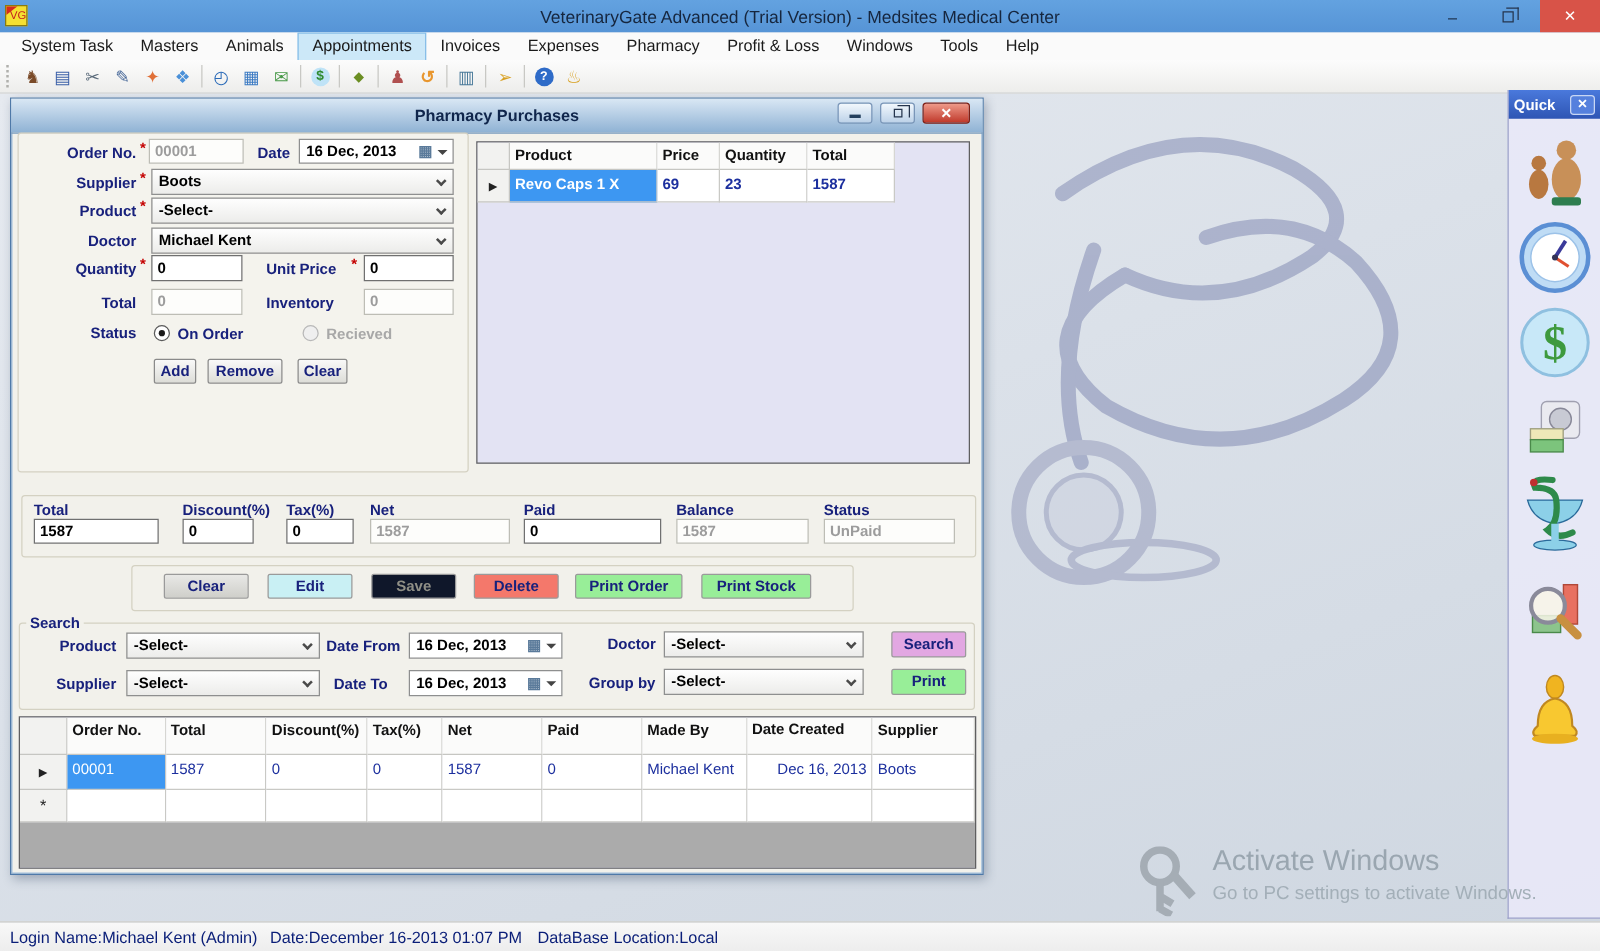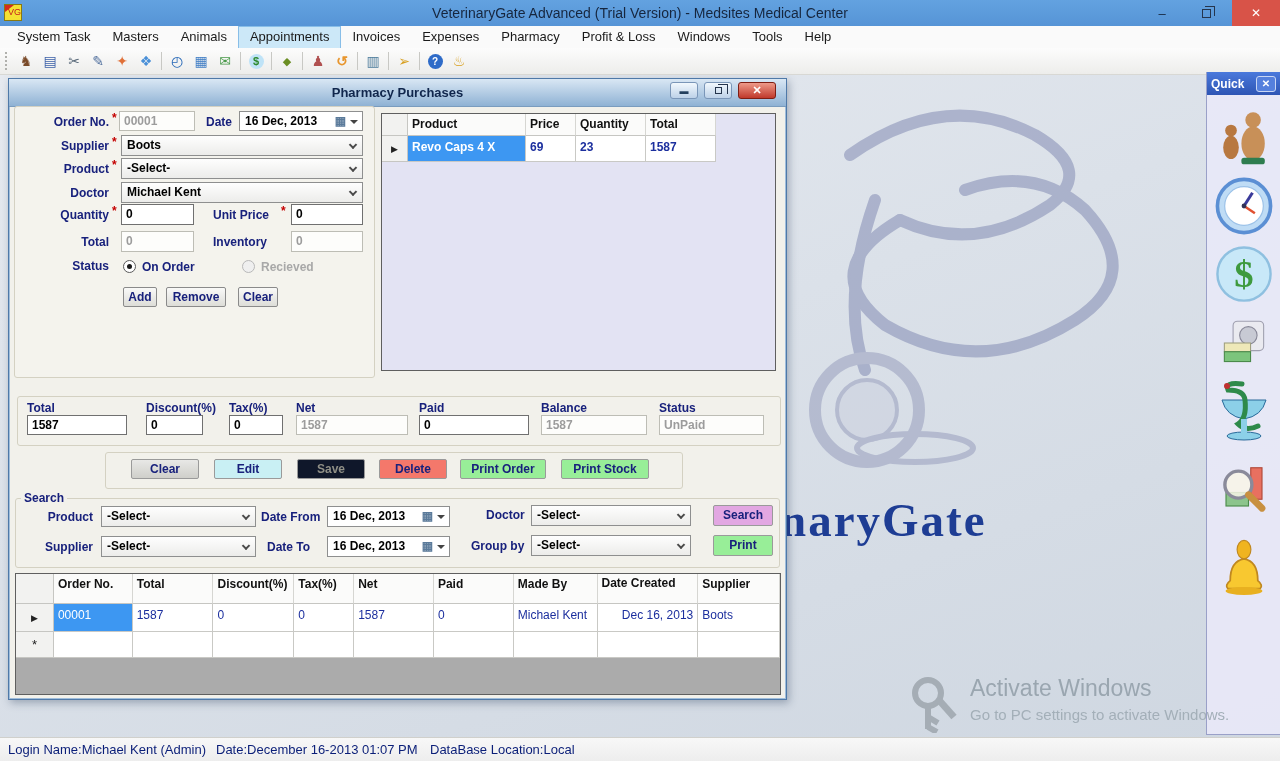--- a/index.html
+++ b/index.html
@@ -165,21 +165,20 @@
         <path d="M105 140 Q20 190 90 245 Q185 300 280 240 Q350 195 290 130 Q240 85 170 110"></path>
         <path d="M80 120 Q45 220 70 290"></path>
       </g>
       <g stroke="#8A90B4" fill="none">
         <circle cx="72" cy="330" r="52" stroke-width="12"></circle>
         <circle cx="72" cy="330" r="30" stroke-width="4" fill="#C9CEDE"></circle>
         <ellipse cx="120" cy="368" rx="58" ry="14" stroke-width="6"></ellipse>
       </g>
     </svg>
 
-    <div class="brand-mark">naryGate</div>
 
     <div class="activate">
       <svg class="keyicon" width="52" height="56" viewBox="0 0 52 56">
         <circle cx="20" cy="16" r="13" fill="none" stroke="#A5ADB5" stroke-width="6"></circle>
         <path d="M20 28 L20 52 M20 40 L30 46 M20 50 L29 55" stroke="#A5ADB5" stroke-width="6" fill="none"></path>
         <path d="M30 22 L46 40" stroke="#A5ADB5" stroke-width="7" fill="none"></path>
       </svg>
       <div class="ttl">Activate Windows</div>
       <div class="sub">Go to PC settings to activate Windows.</div>
     </div>
@@ -253,21 +252,21 @@
         <div class="grid" style="left:372px; top:10px; width:395px; height:258px;">
           <div class="grow" style="height:22px;">
             <div class="gsel" style="width:26px;"></div>
             <div class="gh" style="width:118px;">Product</div>
             <div class="gh" style="width:50px;">Price</div>
             <div class="gh" style="width:70px;">Quantity</div>
             <div class="gh" style="width:70px;">Total</div>
           </div>
           <div class="grow" style="height:26px;">
             <div class="gsel" style="width:26px;">▶</div>
-            <div class="gc bold sel" style="width:118px;">Revo Caps 4 X</div>
+            <div class="gc bold sel" style="width:118px;">Revo Caps 1 X</div>
             <div class="gc bold" style="width:50px;">69</div>
             <div class="gc bold" style="width:70px;">23</div>
             <div class="gc bold" style="width:70px;">1587</div>
           </div>
         </div>
 
         <div class="gbox" style="left:8px; top:293px; width:764px; height:50px;"></div>
         <div class="lbl" style="left:18px; top:298px;">Total</div>
         <div class="fld" style="left:18px; top:312px; width:100px; height:20px;">1587</div>
         <div class="lbl" style="left:137px; top:298px;">Discount(%)</div>

